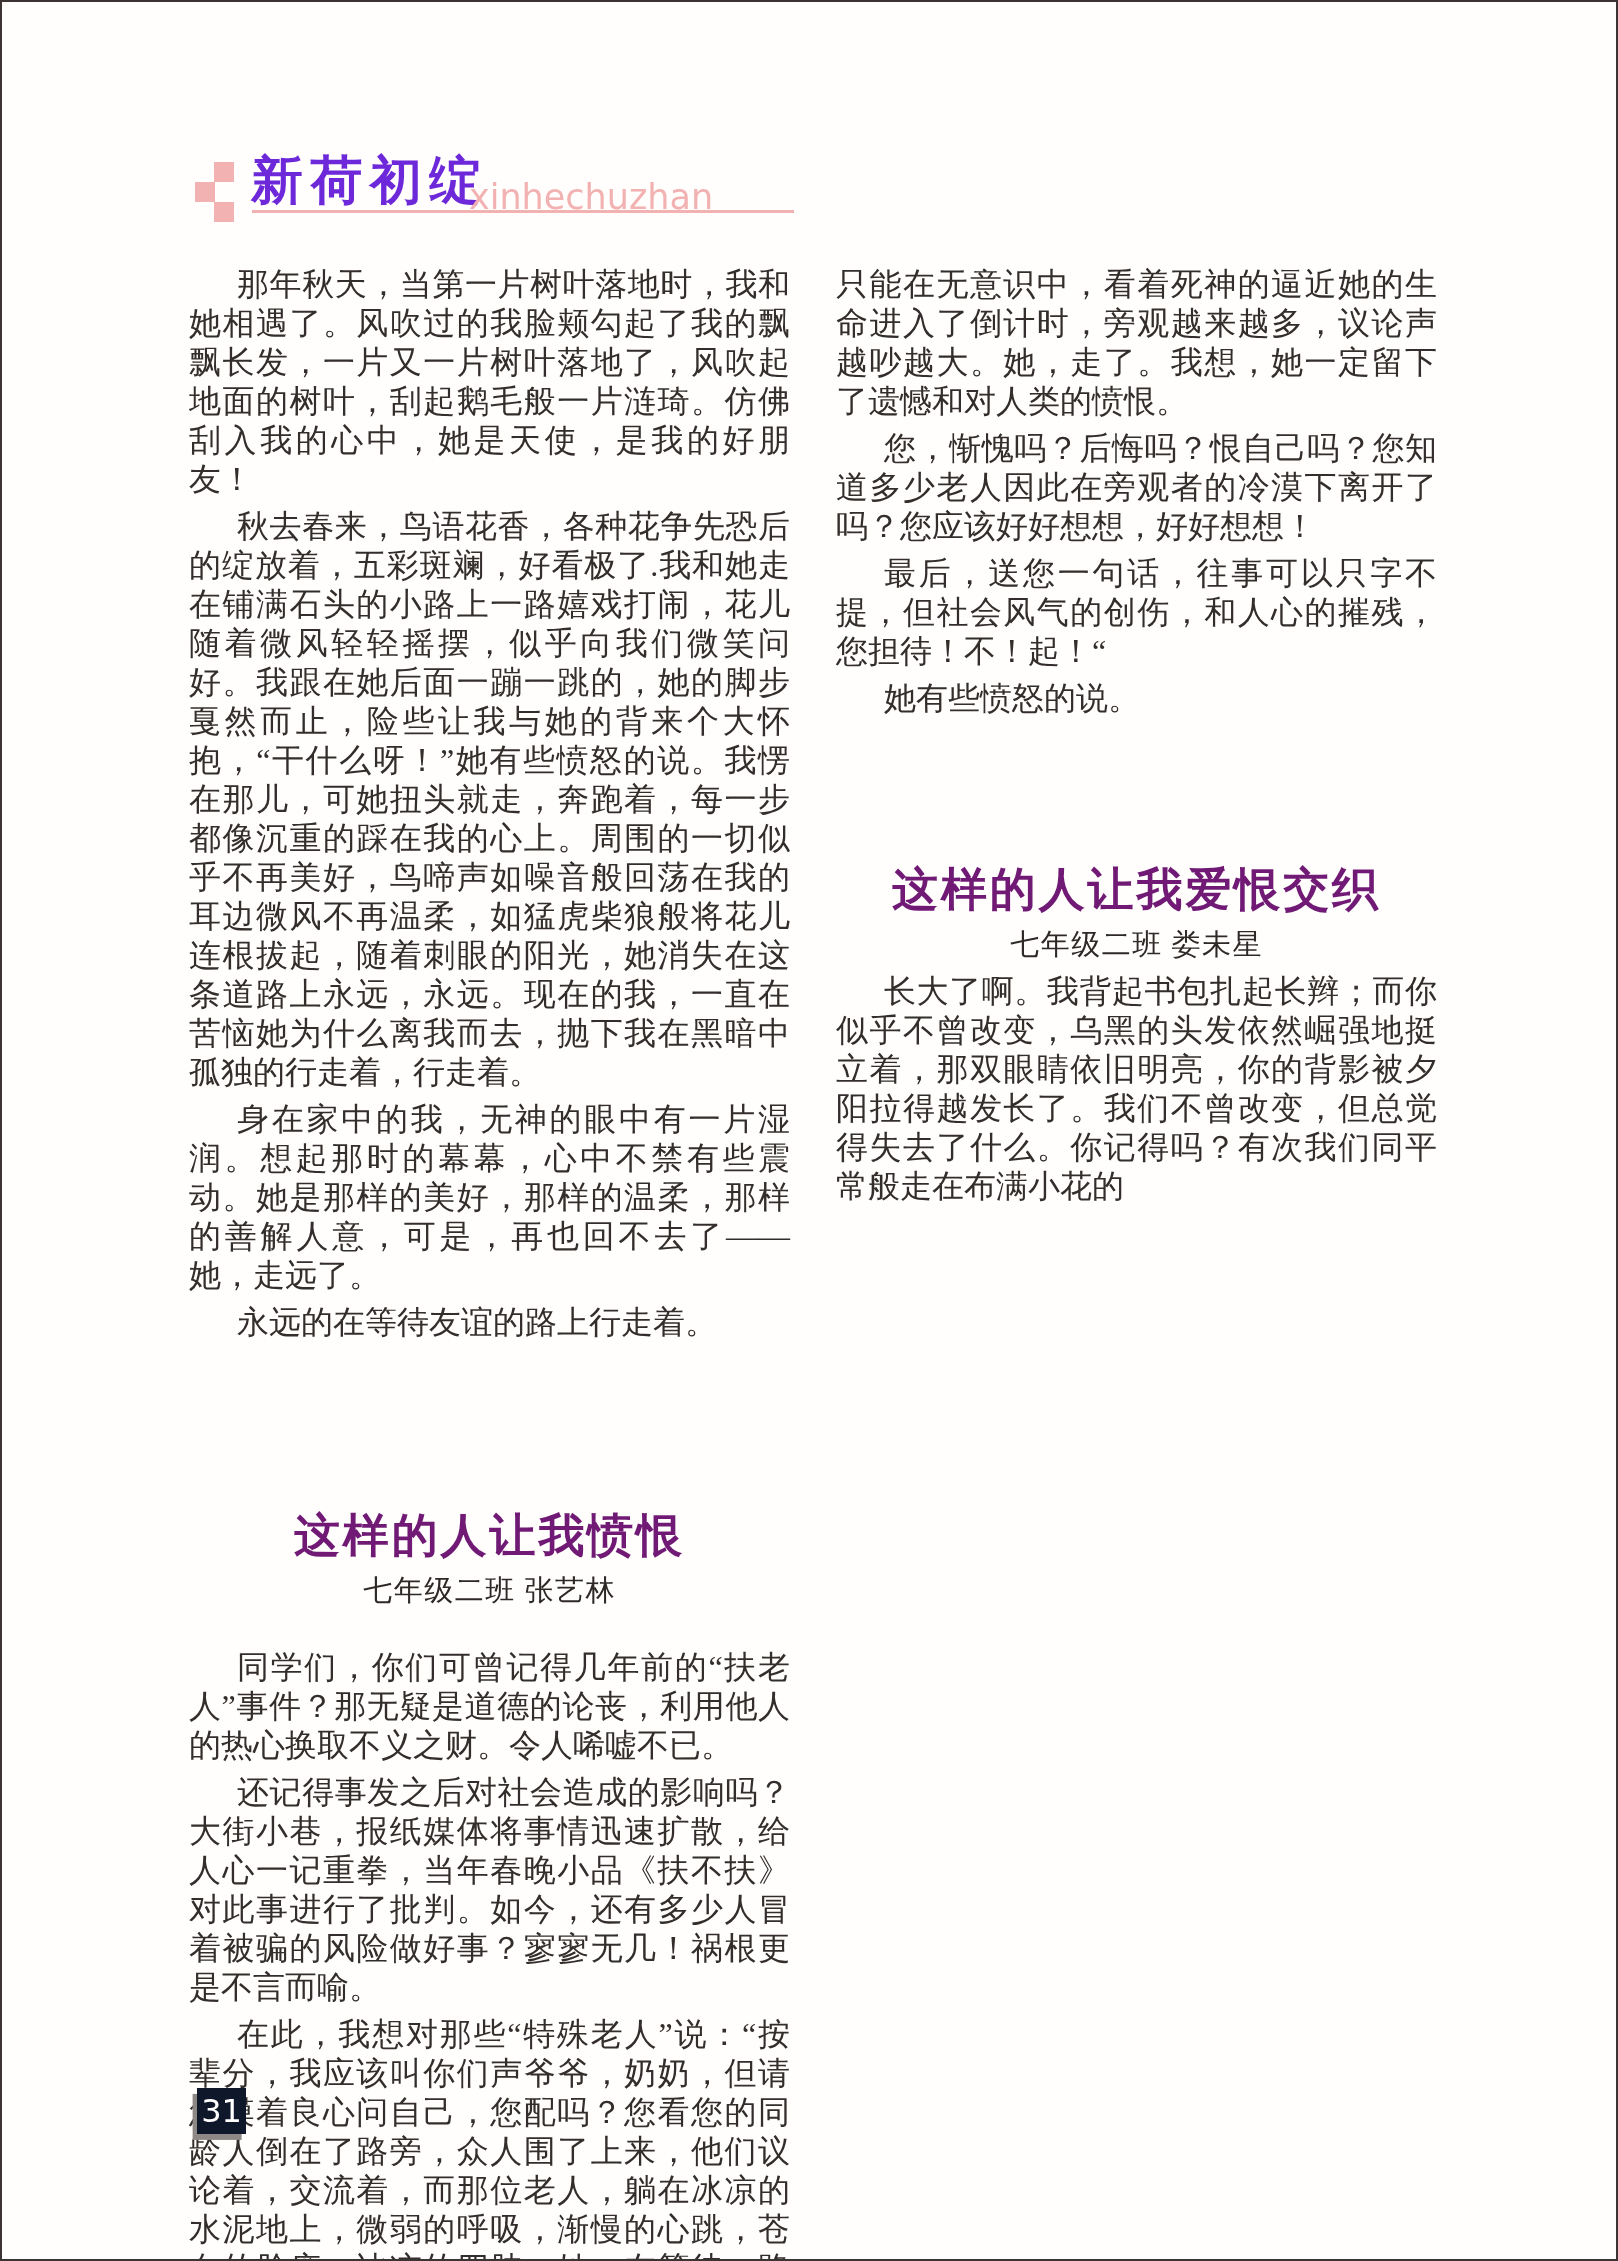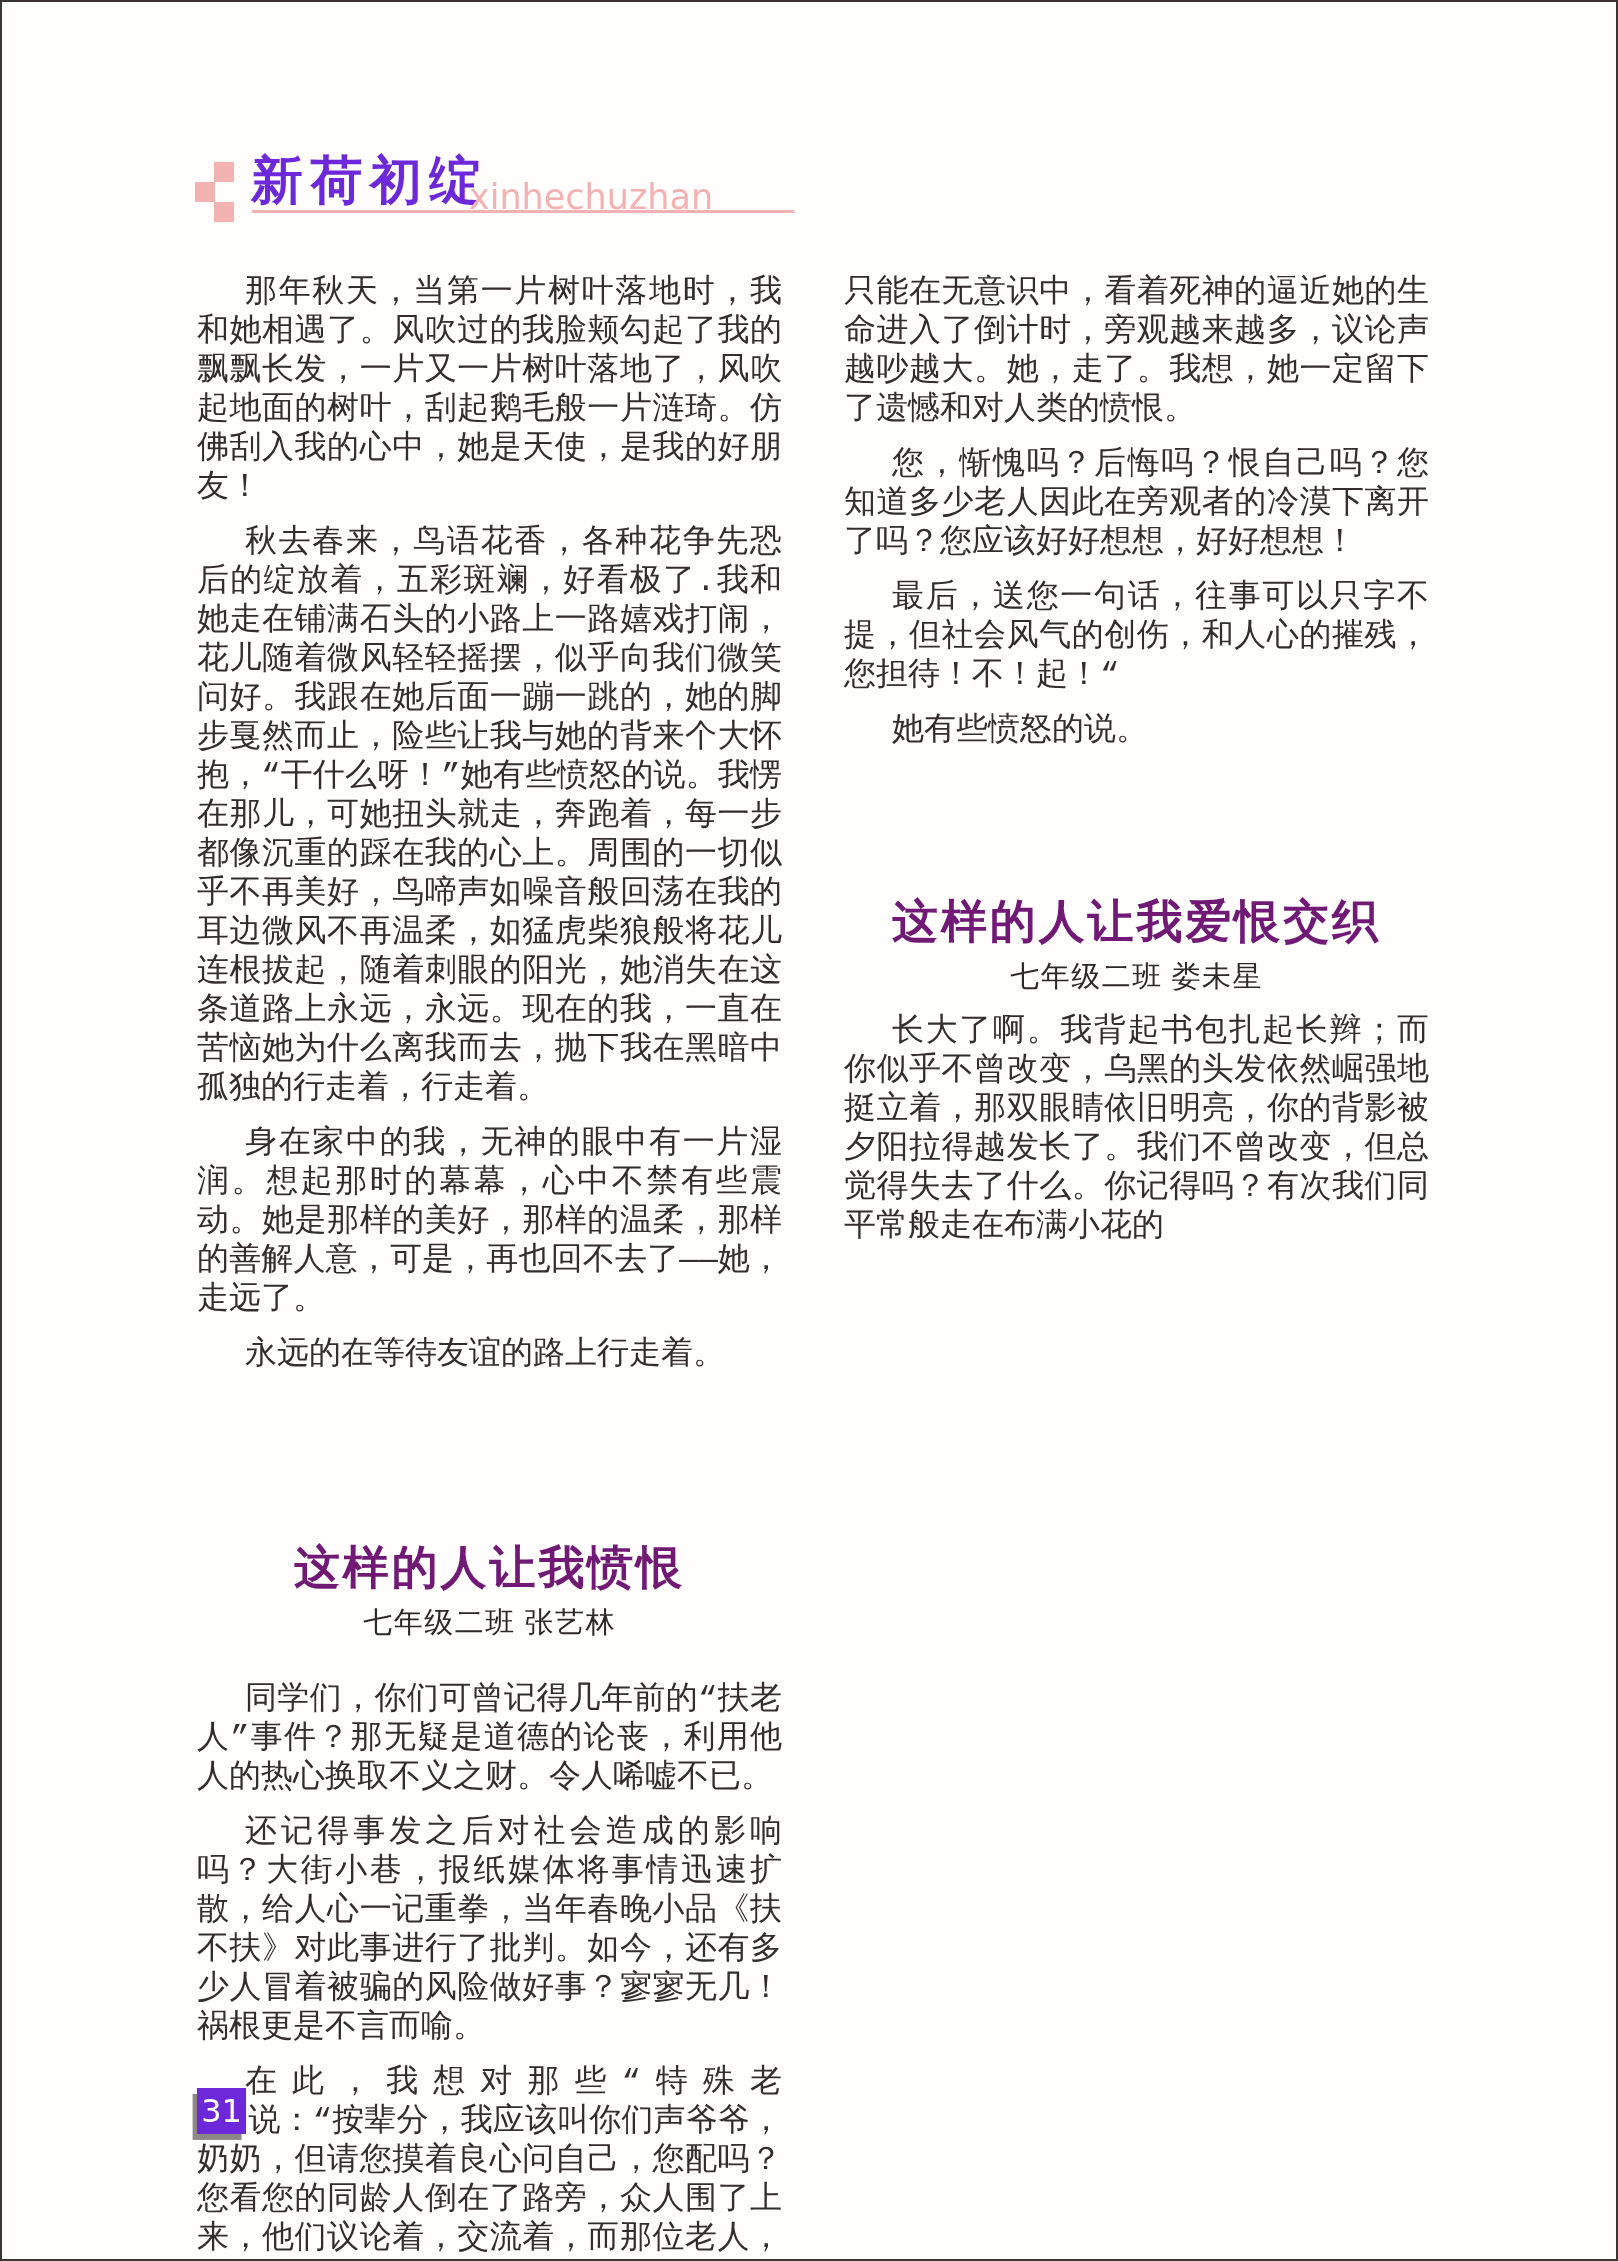--- a/index.html
+++ b/index.html
@@ -44,21 +44,21 @@
   
   .col {
     position:absolute; top:255px; width:617px;
     font-size:32px; line-height:39px;
     text-align:justify; text-justify:inter-ideograph;
     word-break:break-all;
   }
   .col-left  { left:179px; }
   .col-right { left:826px; }
 
-  .body-p { margin:16px; text-indent:1.5em;font-family:Liberation Mono, monospace; }
+  .body-p { margin:8px; text-indent:1.5em; }
   .body-p.no-indent { text-indent:0; }
 
   .essay-title {
     margin:0; text-align:center;
     font-size:46px; line-height:52px;
     font-weight:bold; letter-spacing:2.9px;
     color:#701a75; text-indent:0;
   }
   .t1 { margin-top:168px; }
   .t2 { margin-top:146px; }
@@ -66,21 +66,21 @@
     margin:8.8px 0 0 0; text-align:center;
     font-size:29px; line-height:39px;
     letter-spacing:1.5px; color:#2e2927; text-indent:0;
   }
   .after-byline { margin-top:38px; }
 
   
   .page-number {
     position:absolute; left:195px; top:2086px;
     width:49px; height:46px;
-    background:#6d28d9;
+    background:#0f172a;
     box-shadow:-4.4px 5.9px 0 0 #8d8886;
     color:#ffffff;
     font-family:"DejaVu Sans","Liberation Sans",sans-serif;
     font-size:32px; line-height:46px;
     text-align:center;
   }
 </style>
 </head>
 <body>
 

